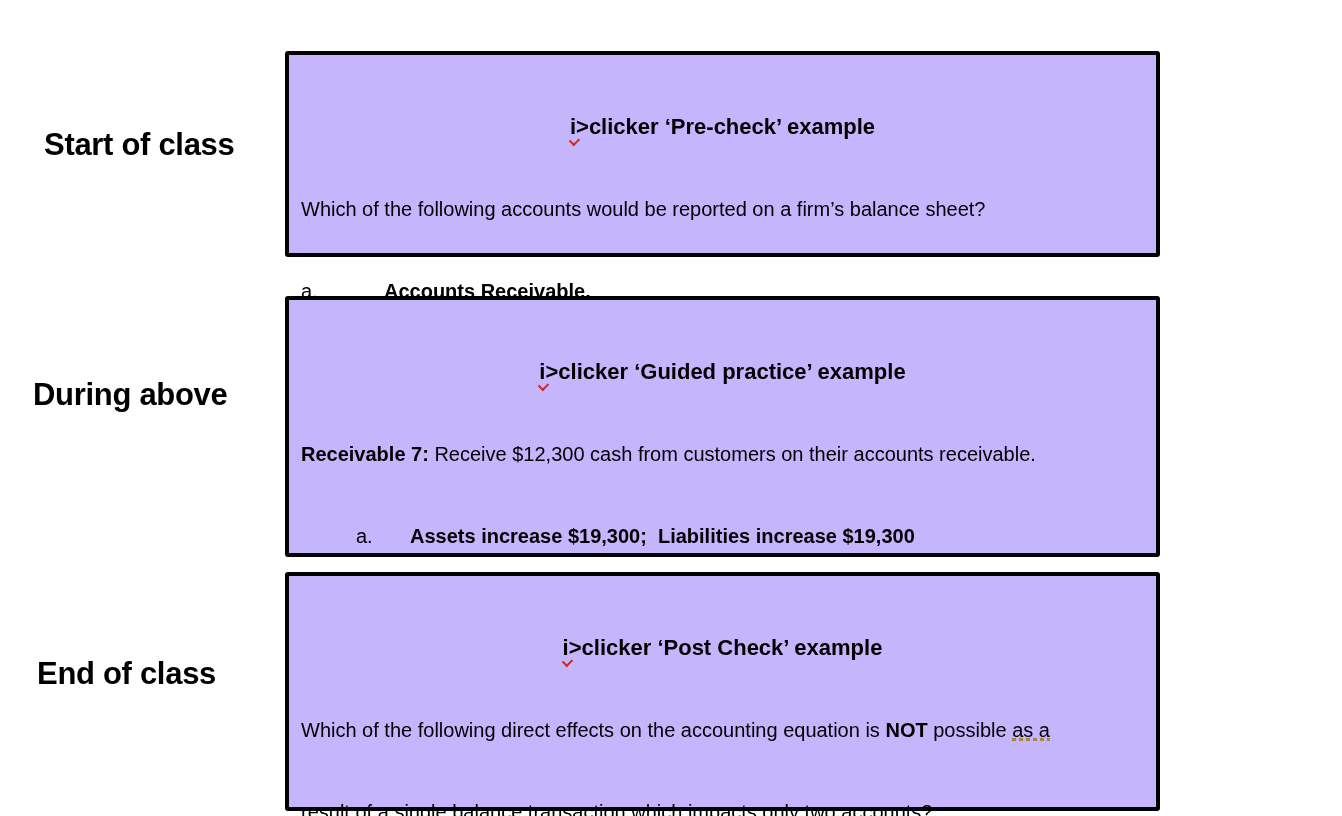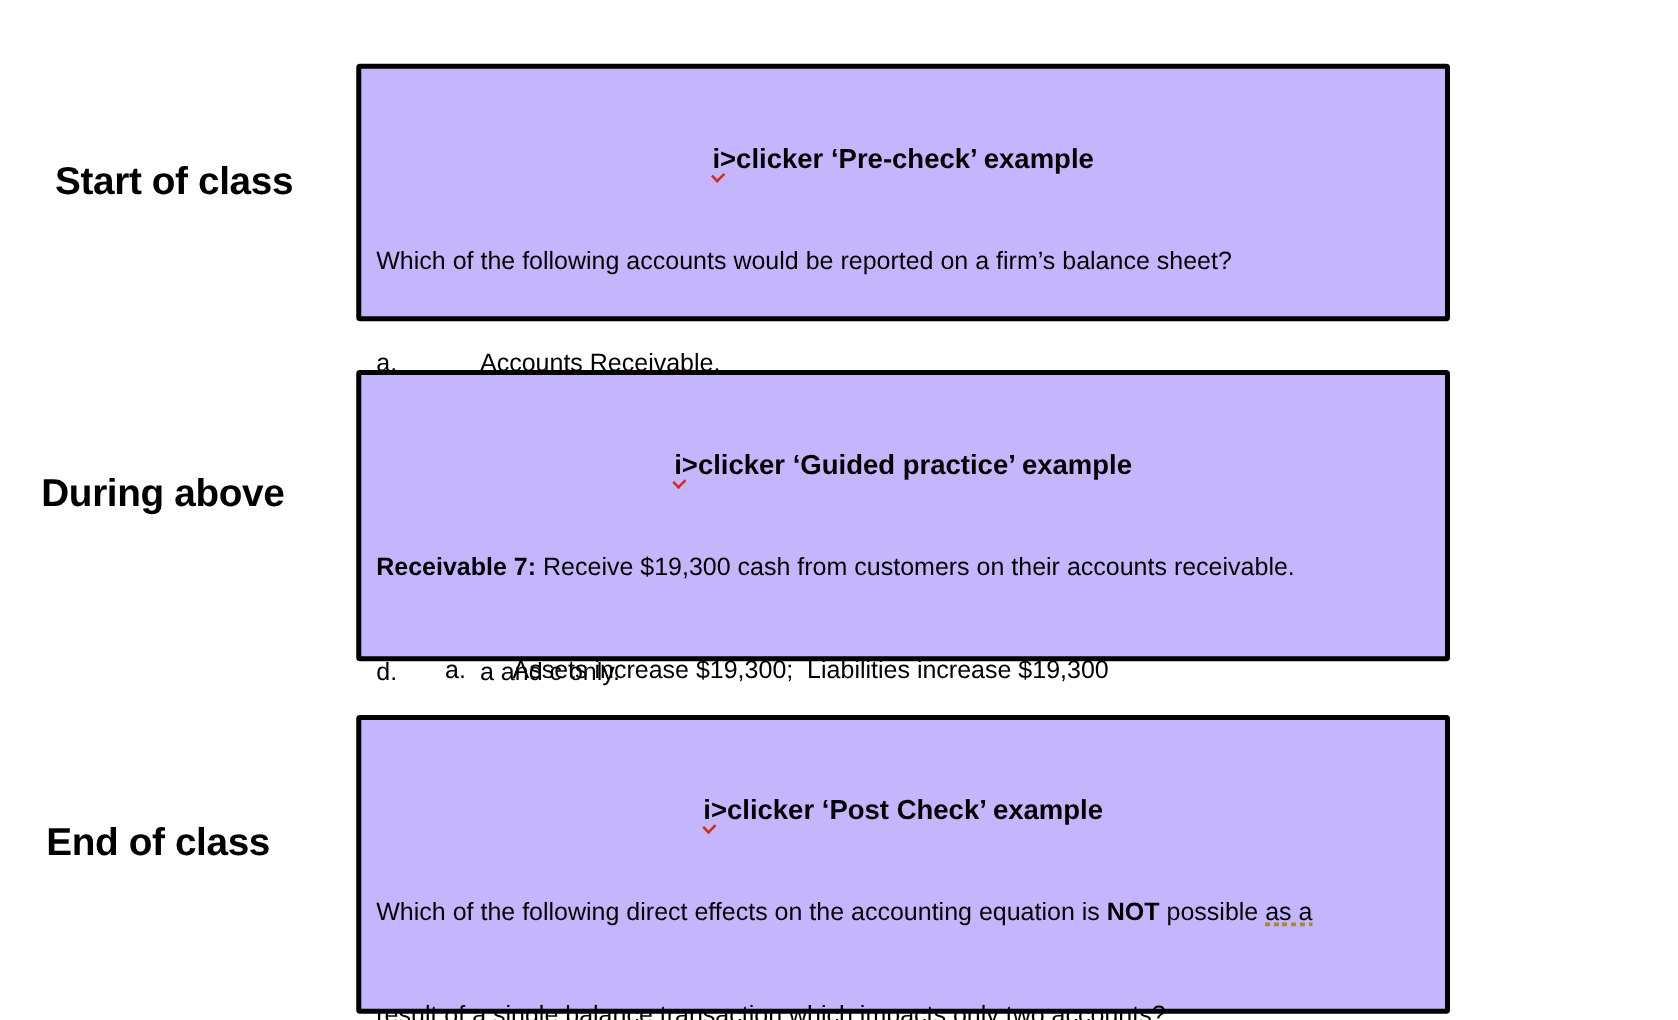--- a/index.html
+++ b/index.html
@@ -31,21 +31,21 @@
     box-sizing:border-box;
     border:4px solid #000;
     border-radius:3px;
     background:#c4b5fd;
     padding:3px 12px 0 12px;
     font-size:20px;
     line-height:27.4px;
     white-space:pre-wrap;
   }
   #box-pre-check{top:31px;height:206px;}
-  #box-guided-practice{top:276px;height:233px;}
+  #box-guided-practice{top:276px;height:261px;}
   #box-post-check{top:552px;height:239px;}
 
   .box-title{
     text-align:center;
     font-weight:bold;
     font-size:22px;
     line-height:28px;
   }
   .title-i-wrap{position:relative;display:inline-block;}
   .caret-icon{
@@ -59,21 +59,21 @@
   .line{white-space:pre-wrap;}
   .b{font-weight:bold;}
   .spell-dash{
     background-image:repeating-linear-gradient(to right,#a8873a 0 4px,transparent 4px 7px);
     background-repeat:no-repeat;
     background-size:100% 3px;
     background-position:left bottom;
   }
   .opt{display:flex;}
   .opt .letter{flex:0 0 83px;width:83px;}
-  .opt .otext{flex:1 1 auto;}
+  .opt .otext{flex:1 1 auto;font-weight:bold;}
   #box-guided-practice .opt{padding-left:55px;}
   #box-guided-practice .opt .letter{flex:0 0 54px;width:54px;}
 </style>
 </head>
 <body>
 
 <div id="slide">
 
   <div class="side-label" id="label-start">Start of class</div>
   <div class="side-label" id="label-during">During above</div>
@@ -84,21 +84,21 @@
     <div class="line">Which of the following accounts would be reported on a firm’s balance sheet?</div>
     <div class="opt"><span class="letter">a.</span><span class="otext">Accounts Receivable.</span></div>
     <div class="opt"><span class="letter">b.</span><span class="otext">Deferred Revenue.</span></div>
     <div class="opt"><span class="letter">c.</span><span class="otext">Retained Earnings.</span></div>
     <div class="opt"><span class="letter">d.</span><span class="otext">a and c only.</span></div>
     <div class="opt"><span class="letter">e.</span><span class="otext"><span class="spell-dash">All of</span><span> the above.</span></span></div>
   </div>
 
   <div class="qbox" id="box-guided-practice">
     <div class="box-title"><span class="title-i-wrap"><span>i</span><span class="caret-icon"></span></span><span>&gt;clicker ‘Guided practice’ example</span></div>
-    <div class="line"><span class="b">Receivable 7:</span><span> Receive $19,300 cash from customers on their accounts receivable.</span></div>
+    <div class="line"><span class="b">Receivable 7:</span><span> Receive $12,300 cash from customers on their accounts receivable.</span></div>
     <div class="opt"><span class="letter">a.</span><span class="otext">Assets increase $19,300;  Liabilities increase $19,300</span></div>
     <div class="opt"><span class="letter">b.</span><span class="otext">Assets increase $19,300; Liabilities decrease $19,300</span></div>
     <div class="opt"><span class="letter">c.</span><span class="otext">Assets increase $19,300; Revenues increase $19,300</span></div>
     
     
   </div>
 
   <div class="qbox" id="box-post-check">
     <div class="box-title"><span class="title-i-wrap"><span>i</span><span class="caret-icon"></span></span><span>&gt;clicker ‘Post Check’ example</span></div>
     <div class="line"><span>Which of the following direct effects on the accounting equation is </span><span class="b">NOT</span><span> possible </span><span class="spell-dash">as a</span></div>

